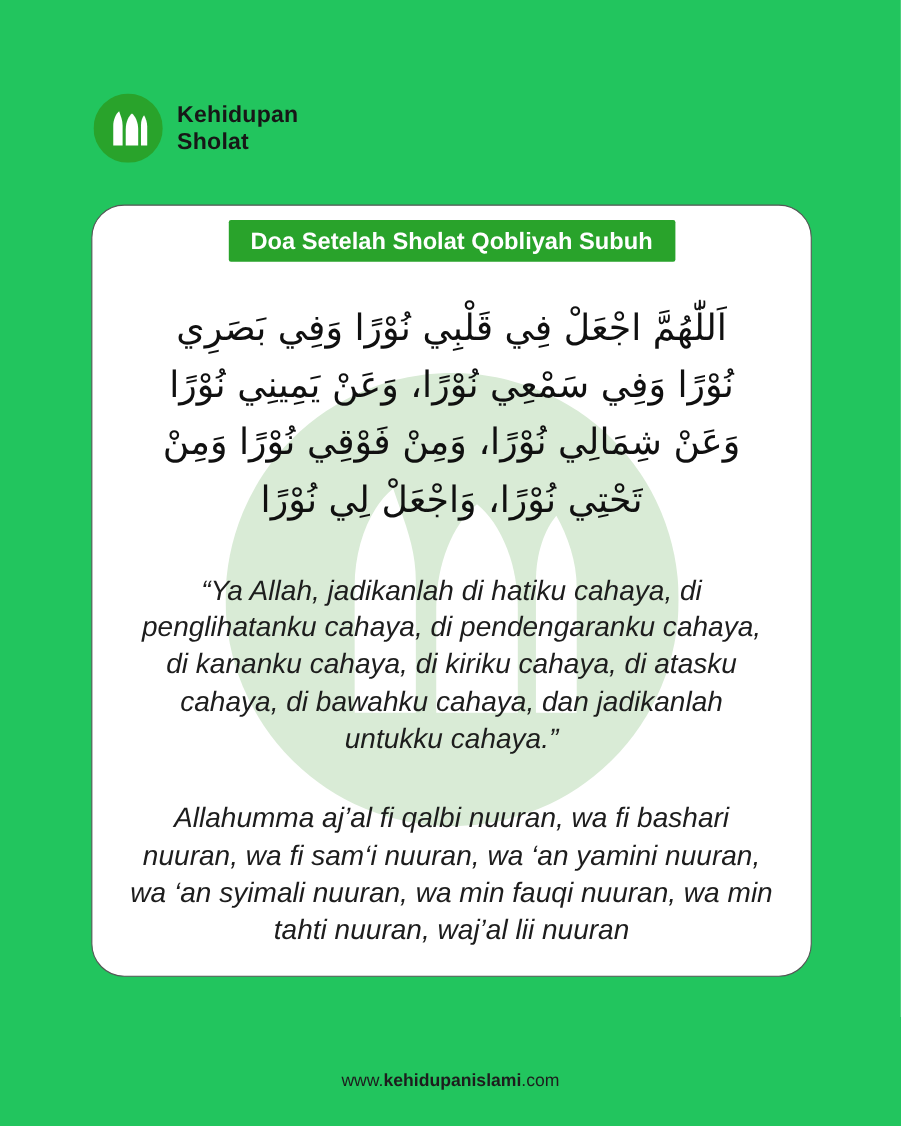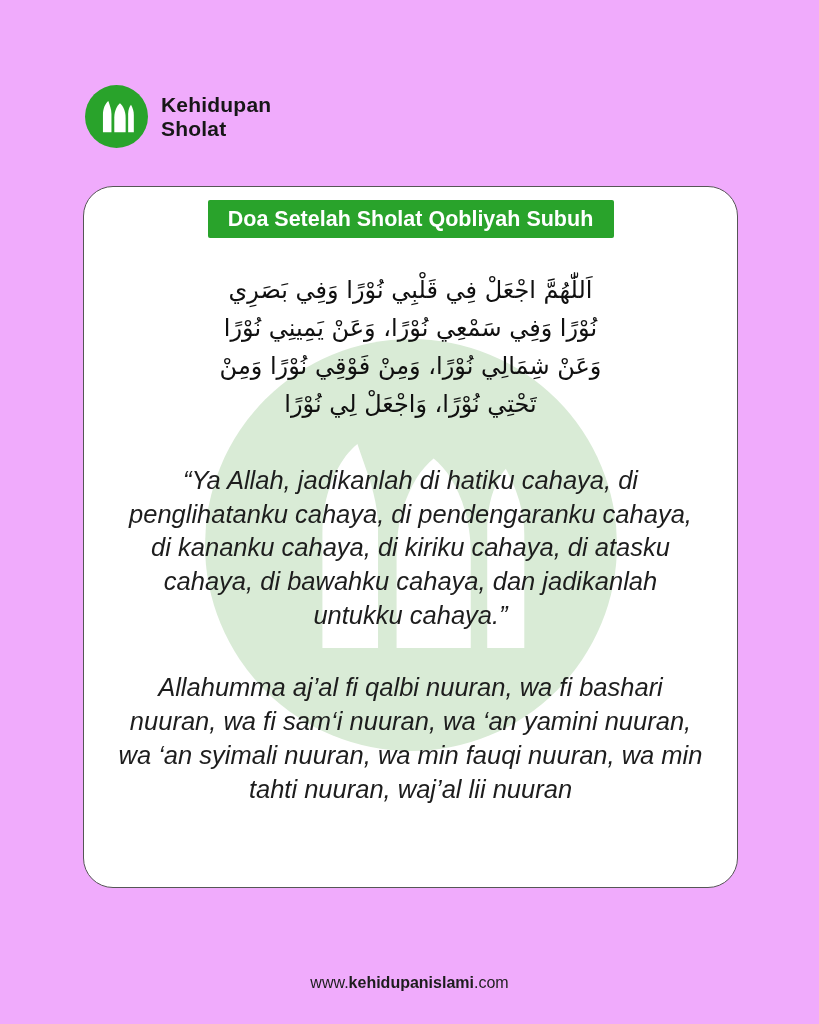--- a/index.html
+++ b/index.html
@@ -1,21 +1,21 @@
 <!DOCTYPE html>
 <html lang="id"><head>
 <meta charset="utf-8">
 <style>
   * { margin: 0; padding: 0; box-sizing: border-box; }
   html, body { background: #ffffff; }
   .page {
     position: relative;
     width: 819px;
     height: 1024px;
-    background: #f0abfc;
+    background: #22c55e;
     overflow: hidden;
     font-family: "Liberation Sans", sans-serif;
   }
 
   
   .brand {
     position: absolute;
     left: 85px;
     top: 85px;
     display: flex;
@@ -71,21 +71,21 @@
     font-weight: 700;
     font-size: 21.5px;
   }
 
   .arabic {
     margin-top: 34px;
     padding: 0 30px;
     direction: rtl;
     white-space: pre-line;
     font-family: "DejaVu Sans", sans-serif;
-    font-size: 24px;
+    font-size: 33px;
     line-height: 1.58;
     color: #101010;
   }
 
   .latin {
     font-style: italic;
     font-size: 25.5px;
     line-height: 1.33;
     color: #1d1d1d;
     padding: 0 26px;

